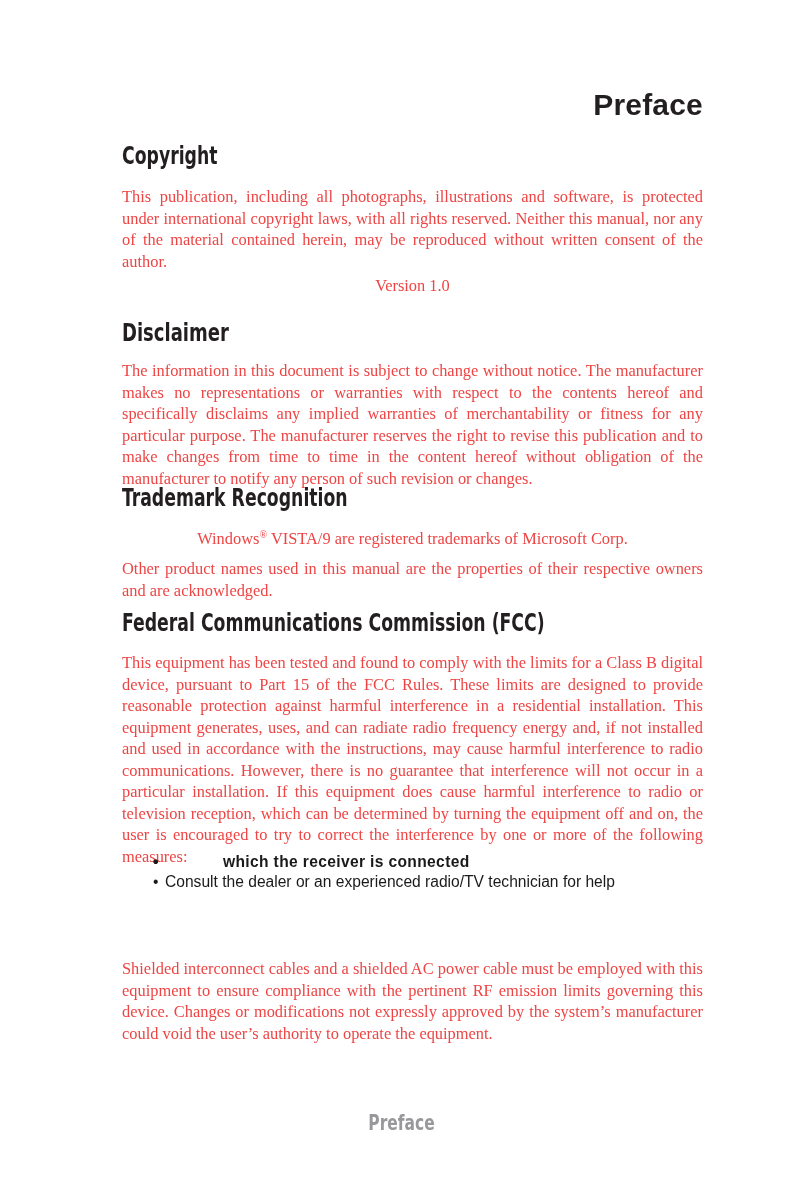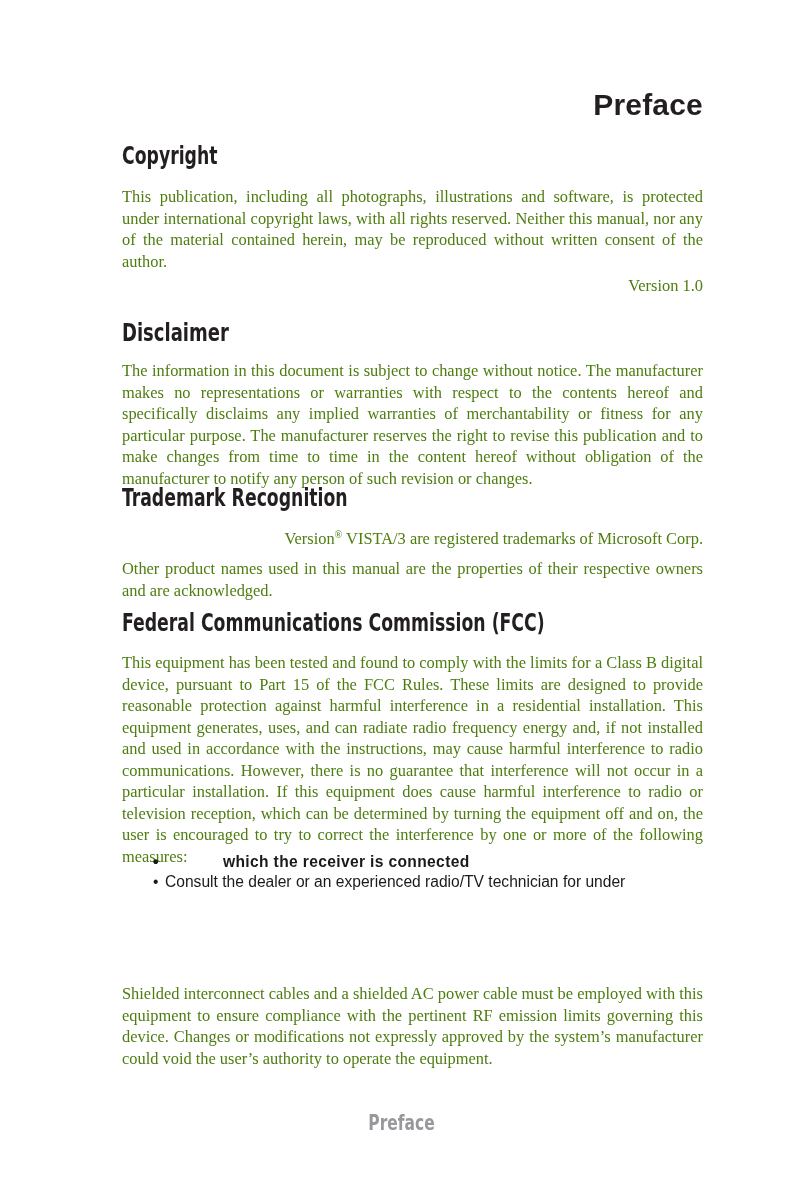--- a/index.html
+++ b/index.html
@@ -85,37 +85,37 @@
   
   .para {
     position: absolute;
     left: 0;
     width: 581px;
     font-family: "Liberation Serif", "DejaVu Serif", serif;
     font-size: 16.4px;
     line-height: 21.5px;
     text-align: justify;
     text-justify: inter-word;
-    color: #4d7c0f;
+    color: #ef4444;
     margin: 0;
   }
   .para.last-line-left {
     text-align-last: left;
   }
   .para.nojust {
-    text-align: right;
+    text-align: center;
   }
 
   .p-copyright   { top: 186px; }
   .p-version     { top: 275px; }
   .p-disclaimer  { top: 360px; }
   .p-windows     { top: 528px; }
   .p-other       { top: 558px; }
   .p-fcc         { top: 652px; }
-  .p-shielded    { top: 983px; }
+  .p-shielded    { top: 958px; }
 
   sup.reg {
     font-size: 0.62em;
     vertical-align: super;
     line-height: 0;
   }
 
   
   .bullets {
     position: absolute;
@@ -176,42 +176,42 @@
     <p class="para p-copyright last-line-left">This publication, including all photographs, illustrations and software, is protected under international copyright laws, with all rights reserved. Neither this manual, nor any of the material contained herein, may be reproduced without written consent of the author.</p>
 
     <p class="para p-version nojust">Version 1.0</p>
 
     <div class="h-sec h-disclaimer">Disclaimer</div>
 
     <p class="para p-disclaimer last-line-left">The information in this document is subject to change without notice. The manufacturer makes no representations or warranties with respect to the contents hereof and specifically disclaims any implied warranties of merchantability or fitness for any particular purpose. The manufacturer reserves the right to revise this publication and to make changes from time to time in the content hereof without obligation of the manufacturer to notify any person of such revision or changes.</p>
 
     <div class="h-sec h-trademark">Trademark Recognition</div>
 
-    <p class="para p-windows nojust"><span>Version</span><sup class="reg">®</sup><span> VISTA/3 are registered trademarks of Microsoft Corp.</span></p>
+    <p class="para p-windows nojust"><span>Windows</span><sup class="reg">®</sup><span> VISTA/9 are registered trademarks of Microsoft Corp.</span></p>
 
     <p class="para p-other last-line-left">Other product names used in this manual are the properties of their respective owners and are acknowledged.</p>
 
     <div class="h-sec h-fcc">Federal Communications Commission (FCC)</div>
 
     <p class="para p-fcc last-line-left">This equipment has been tested and found to comply with the limits for a Class B digital device, pursuant to Part 15 of the FCC Rules. These limits are designed to provide reasonable protection against harmful interference in a residential installation. This equipment generates, uses, and can radiate radio frequency energy and, if not installed and used in accordance with the instructions, may cause harmful interference to radio communications. However, there is no guarantee that interference will not occur in a particular installation. If this equipment does cause harmful interference to radio or television reception, which can be determined by turning the equipment off and on, the user is encouraged to try to correct the interference by one or more of the following measures:</p>
 
     <div class="bullets">
       <div class="bullet-row">
         <span class="bullet-dot">•</span>
       </div>
       <div class="bullet-row">
         <span class="bullet-dot">•</span>
       </div>
       <div class="bullet-row">
         <span class="bullet-dot">•</span>
         <span class="bullet-cont">which the receiver is connected</span>
       </div>
       <div class="bullet-row">
         <span class="bullet-dot">•</span>
-        <span>Consult the dealer or an experienced radio/TV technician for under</span>
+        <span>Consult the dealer or an experienced radio/TV technician for help</span>
       </div>
     </div>
 
     <p class="para p-shielded last-line-left">Shielded interconnect cables and a shielded AC power cable must be employed with this equipment to ensure compliance with the pertinent RF emission limits governing this device. Changes or modifications not expressly approved by the system’s manufacturer could void the user’s authority to operate the equipment.</p>
 
   </div>
 
   <div class="footer">
     <span>Preface</span>
   </div>

